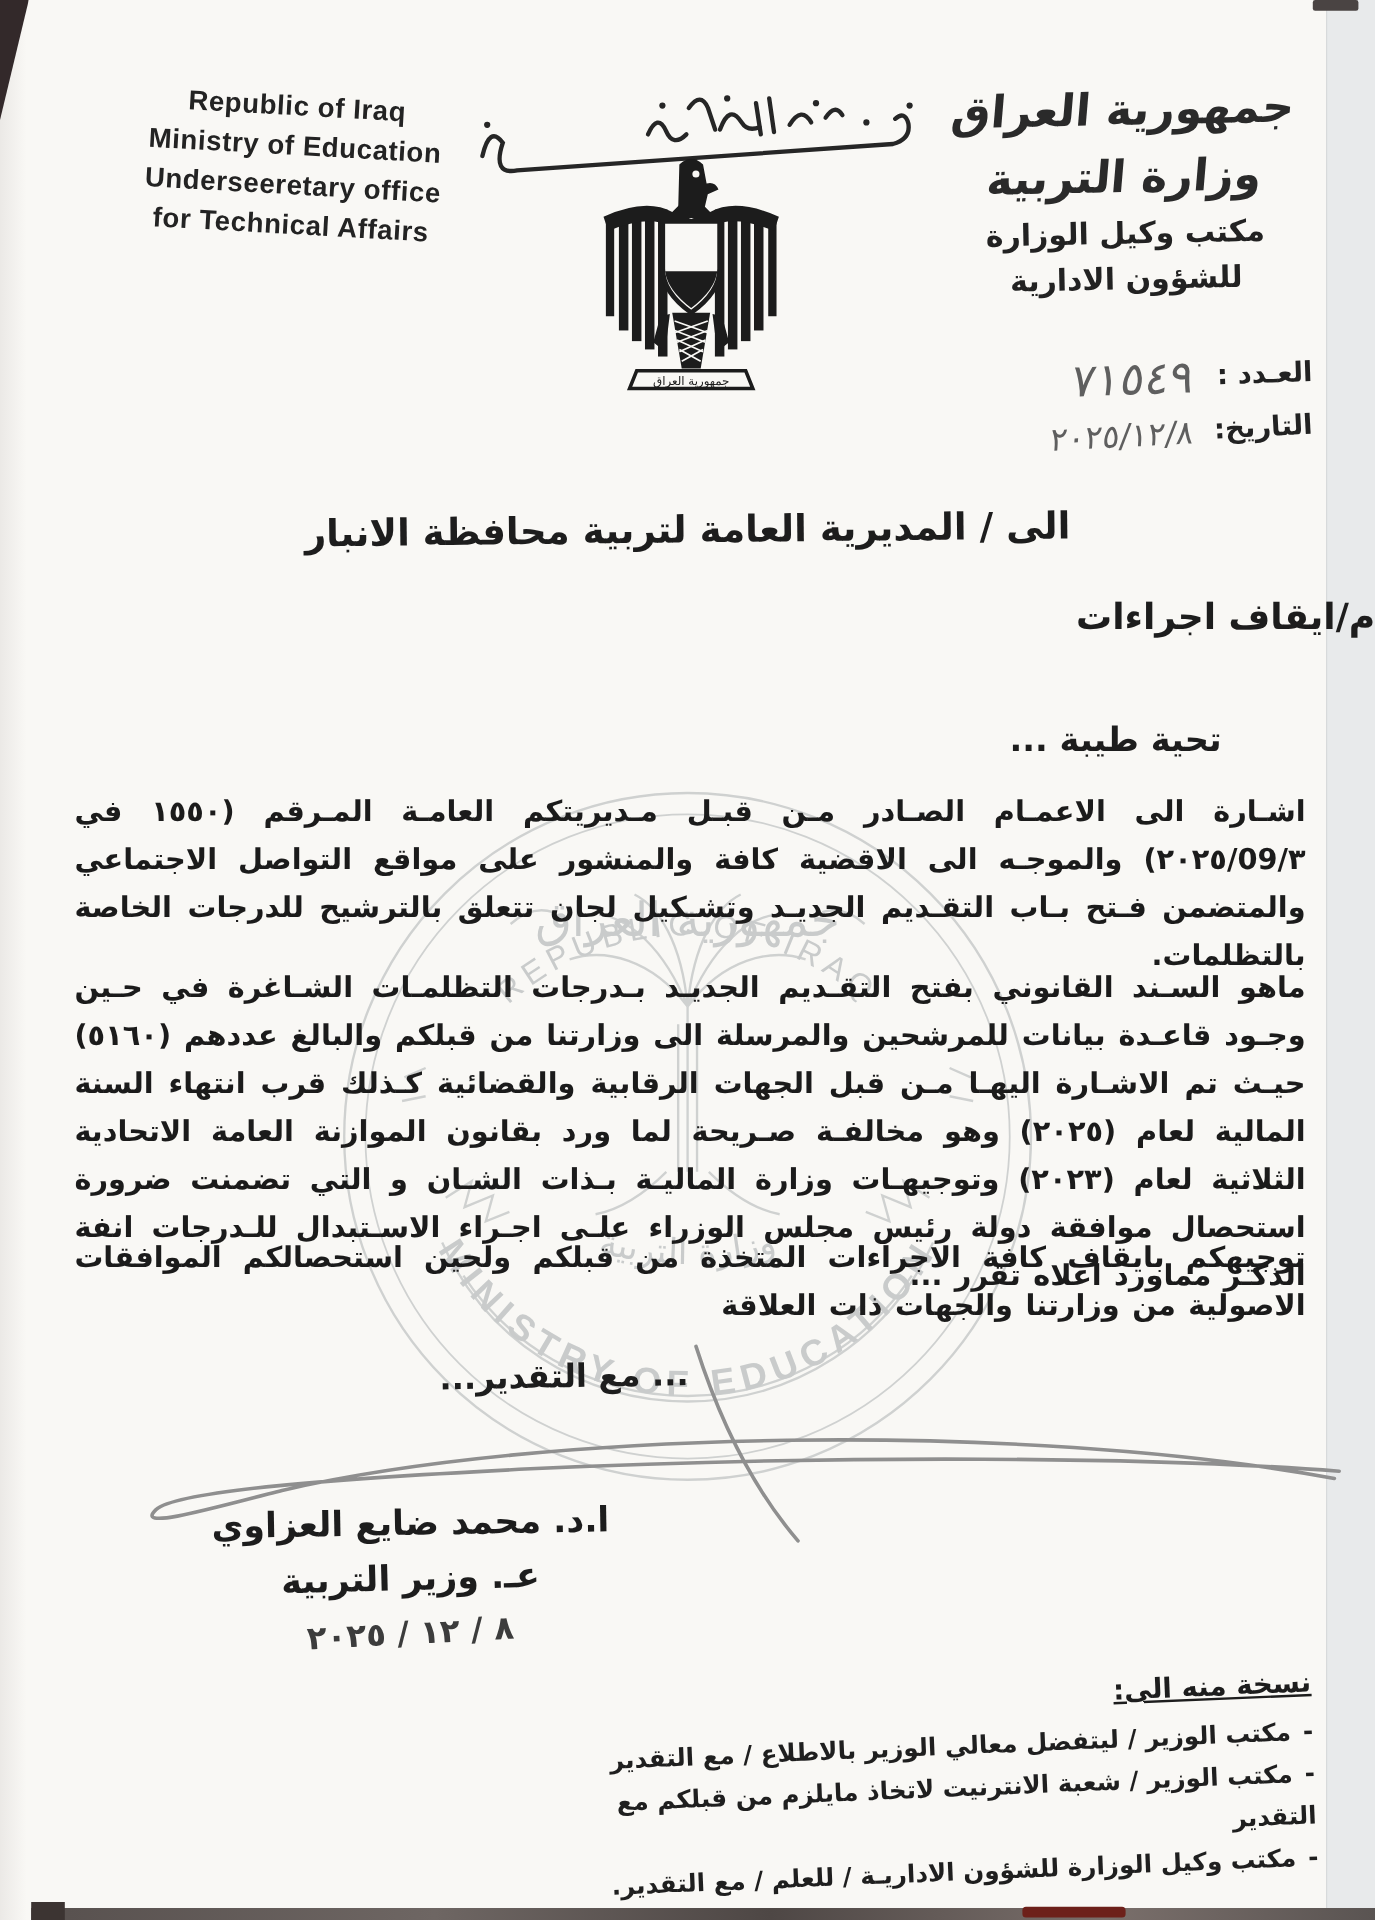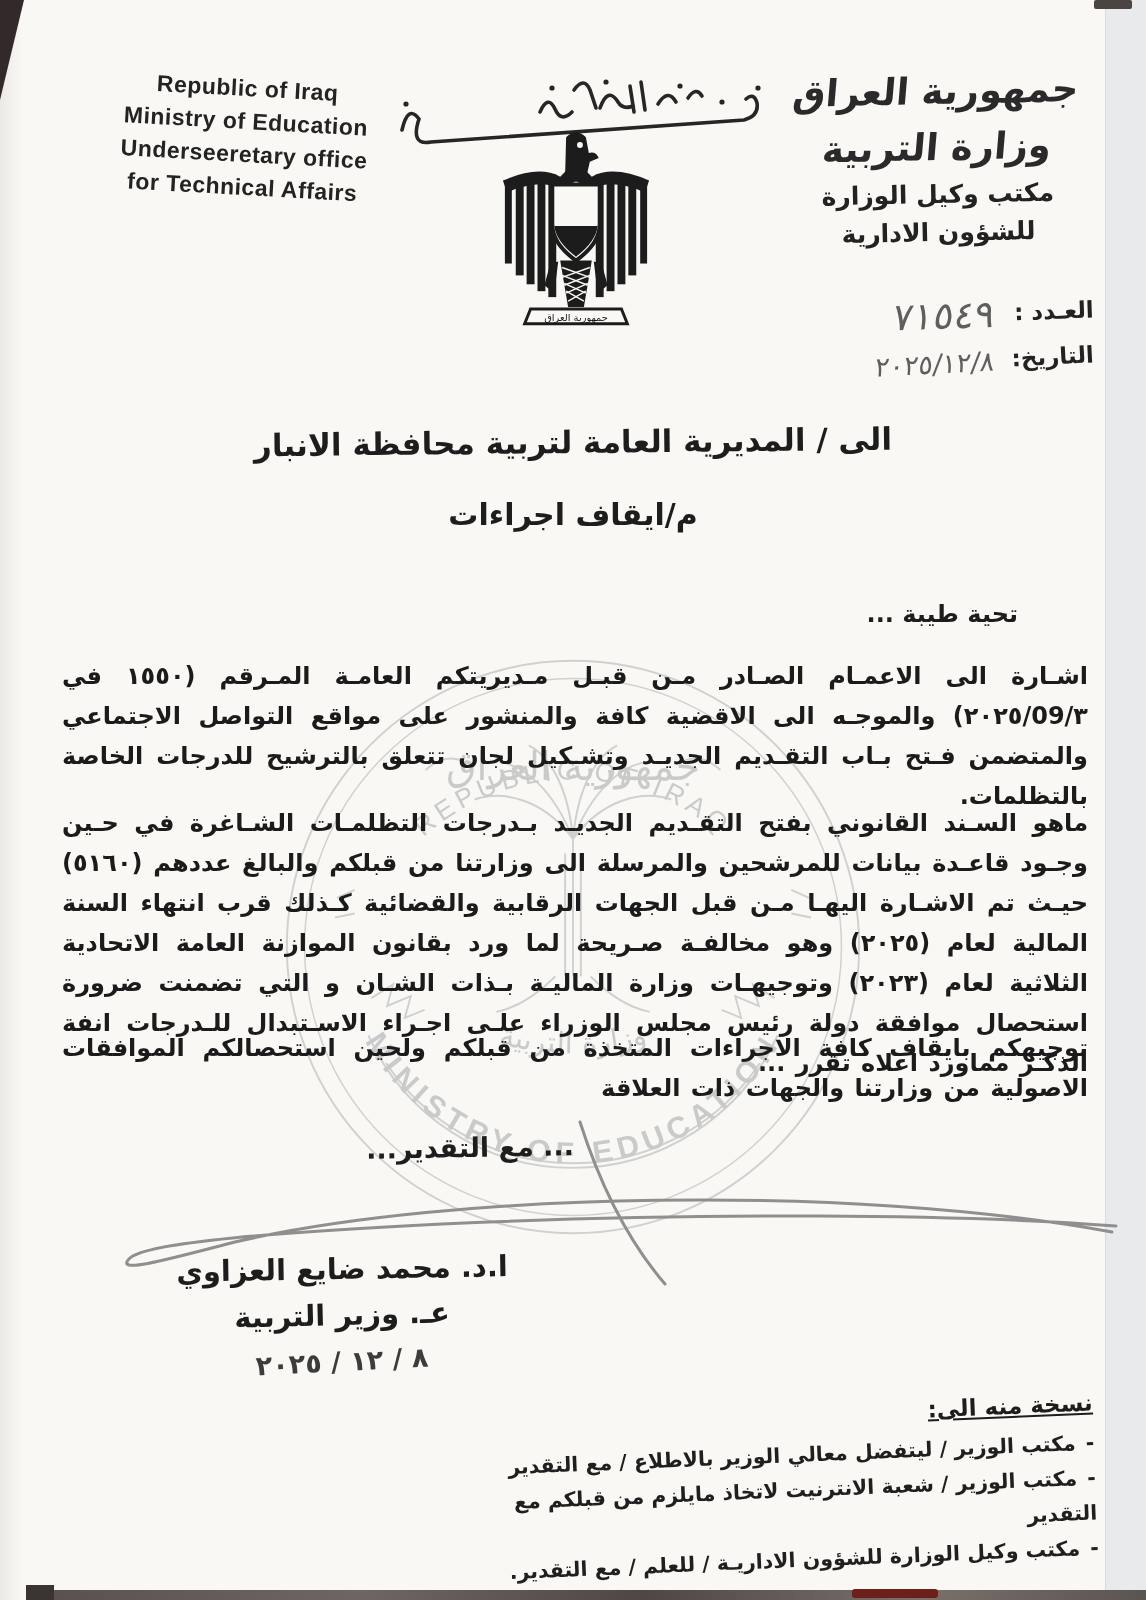--- a/index.html
+++ b/index.html
@@ -35,23 +35,23 @@
   .num-row{top:292px;transform:rotate(-2deg);}
   .date-row{top:346px;transform:rotate(-3deg);}
   .field-label{font-weight:bold;font-size:23px;color:#222;}
   .hand{color:#5f5f5f;font-weight:normal;}
   .num-row .hand{font-size:38px;letter-spacing:9px;transform:skewX(-10deg);display:inline-block;vertical-align:-6px;margin-right:14px;}
   .date-row .hand{font-size:27px;letter-spacing:3px;transform:skewX(-8deg);display:inline-block;vertical-align:-3px;margin-right:12px;}
 
   
   .to-line{position:absolute;top:424px;left:0;width:100%;text-align:center;
     font-weight:bold;font-size:31px;direction:rtl;transform:rotate(-.6deg);}
-  .subject-line{position:absolute;top:497px;left:0;width:100%;text-align:center;
+  .subject-line{position:absolute;top:497px;left:0;width:100%;text-align:right;
     font-weight:bold;font-size:30px;direction:rtl;}
-  .greeting{position:absolute;top:600px;right:128px;font-weight:bold;font-size:24px;direction:rtl;}
+  .greeting{position:absolute;top:600px;right:128px;font-weight:bold;font-size:28px;direction:rtl;}
   .para{position:absolute;right:58px;left:62px;direction:rtl;text-align:justify;
     font-weight:bold;font-size:24px;line-height:40px;color:#1b1b1b;word-spacing:2px;}
   .p1{top:656px;}
   .p2{top:803px;}
   .p3{top:1028px;}
   .closing{position:absolute;top:1132px;left:300px;width:340px;text-align:center;
     font-weight:bold;font-size:27px;direction:rtl;transform:rotate(-1deg);}
 
   
   .sig-name{position:absolute;top:1252px;left:172px;width:340px;text-align:center;

